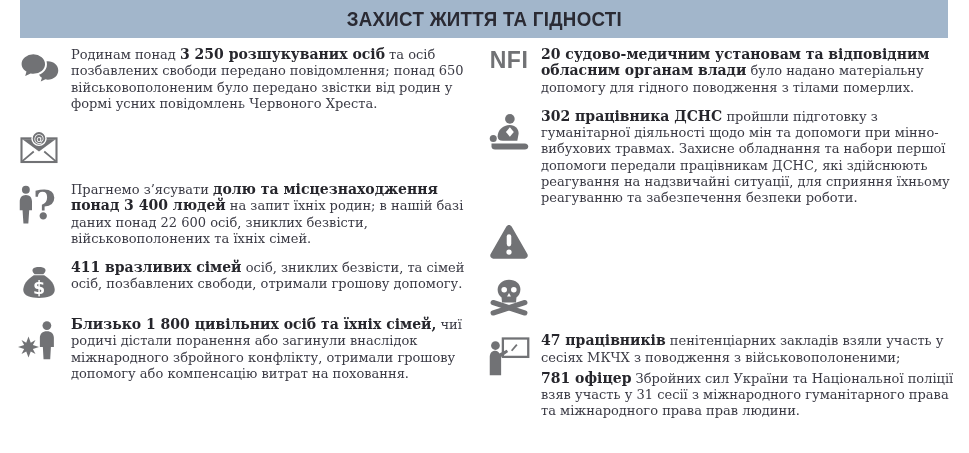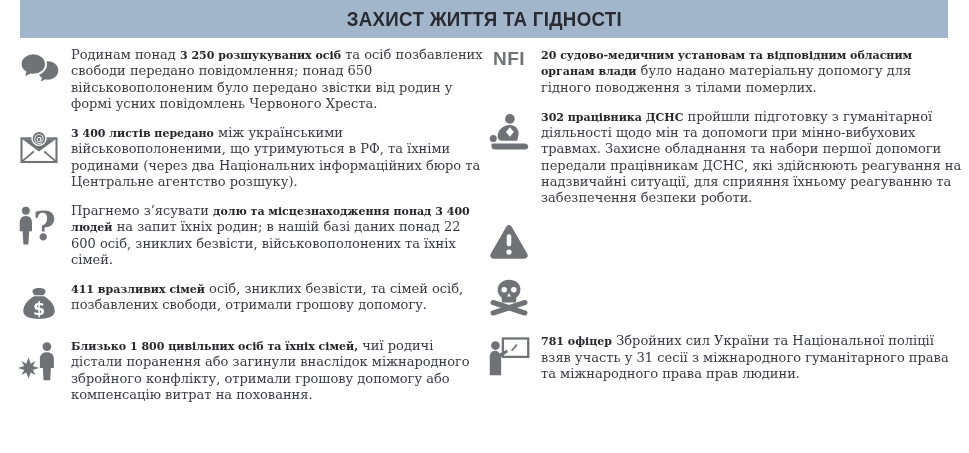--- a/index.html
+++ b/index.html
@@ -11,22 +11,22 @@
           color:var(--header-text,#2a2a33);letter-spacing:.3px;transform:scaleX(.96);}
   .columns{display:grid;grid-template-columns:470px 1fr;padding:9px 6px 0 15px;}
   .column{min-width:0;}
   .item{display:flex;margin-bottom:13px;}
   .icon-cell{flex:0 0 48px;margin-right:8px;display:flex;justify-content:center;
           align-items:flex-start;padding-top:2px;color:var(--icon,#717275);}
   .icon-cell svg{width:42px;height:42px;fill:var(--icon,#717275);}
   .text-cell{flex:1;min-width:0;}
   .text-cell p{margin:0 0 5px 0;font-size:13px;line-height:1.25;color:var(--body,#3a3a44);}
   .text-cell p:last-child{margin-bottom:0;}
-  .text-cell b{font-size:11px;line-height:1.12;color:var(--bold,#26262c);}
-  .nfi-text{font-family:"Liberation Sans",sans-serif;font-weight:bold;font-size:19px;
+  .text-cell b{font-size:14px;line-height:1.12;color:var(--bold,#26262c);}
+  .nfi-text{font-family:"Liberation Sans",sans-serif;font-weight:bold;font-size:23px;
           color:var(--icon,#717275);letter-spacing:.5px;line-height:1;}
 </style>
 </head>
 <body>
 
 <div class="page">
   <div class="header">
     <div class="header-title">ЗАХИСТ ЖИТТЯ ТА ГІДНОСТІ</div>
   </div>
   <div class="columns">
@@ -45,23 +45,20 @@
         <div class="item">
     <span class="icon-cell">
             <svg viewBox="0 0 48 48">
               <rect x="4" y="13" width="40" height="27" fill="#fff" stroke="currentColor" stroke-width="2.4"></rect>
               <path d="M5 14l19 14 19-14z"></path>
               <path d="M5 39l13-11M43 39L30 28" stroke="currentColor" stroke-width="2" fill="none"></path>
               <circle cx="24" cy="13" r="8" stroke="#fff" stroke-width="1.6"></circle>
               <text x="24" y="17.5" text-anchor="middle" font-size="12" fill="#fff" font-family="DejaVu Sans, sans-serif">@</text>
             </svg>
           </span>
-    <div class="text-cell">
-            <p><b>3 400 листів передано</b><span> між українськими військовополоненими, що утримуються в РФ, та їхніми родинами (через два Національних інформаційних бюро та Центральне агентство розшуку).</span></p>
-          </div>
   </div>
         <div class="item">
     <span class="icon-cell">
             <svg viewBox="0 0 48 48">
               <circle cx="9" cy="6.5" r="4.5"></circle>
               <path d="M9 12.5c-4.5 0-7 3.2-7 7.5v10h3.2l1 15h5.6l1-15H16v-10c0-4.3-2.5-7.5-7-7.5z"></path>
               <text x="17" y="40" font-size="45" font-weight="bold" font-family="DejaVu Serif, serif">?</text>
             </svg>
           </span>
     <div class="text-cell">
@@ -140,18 +137,19 @@
         <div class="item">
     <span class="icon-cell">
             <svg viewBox="0 0 48 48">
               <rect x="17" y="4" width="29" height="21" fill="#fff" stroke="currentColor" stroke-width="2.6"></rect>
               <path d="M27 18l6-7" stroke="currentColor" stroke-width="2" fill="none"></path>
               <circle cx="8.5" cy="12" r="5"></circle>
               <path d="M8.5 18C4 18 2 21 2 25.5V46h13V25l8-5.5-1.6-2.6L13 21c-1-2-2.5-3-4.5-3z"></path>
             </svg>
           </span>
     <div class="text-cell">
+            <p><b>47 працівників</b><span> пенітенціарних закладів взяли участь у сесіях МКЧХ з поводження з військовополоненими;</span></p>
             <p><b>781 офіцер</b><span> Збройних сил України та Національної поліції взяв участь у 31 сесії з міжнародного гуманітарного права та міжнародного права прав людини.</span></p>
           </div>
   </div>
       </div>
   </div>
 </div>
 
 </body></html>

